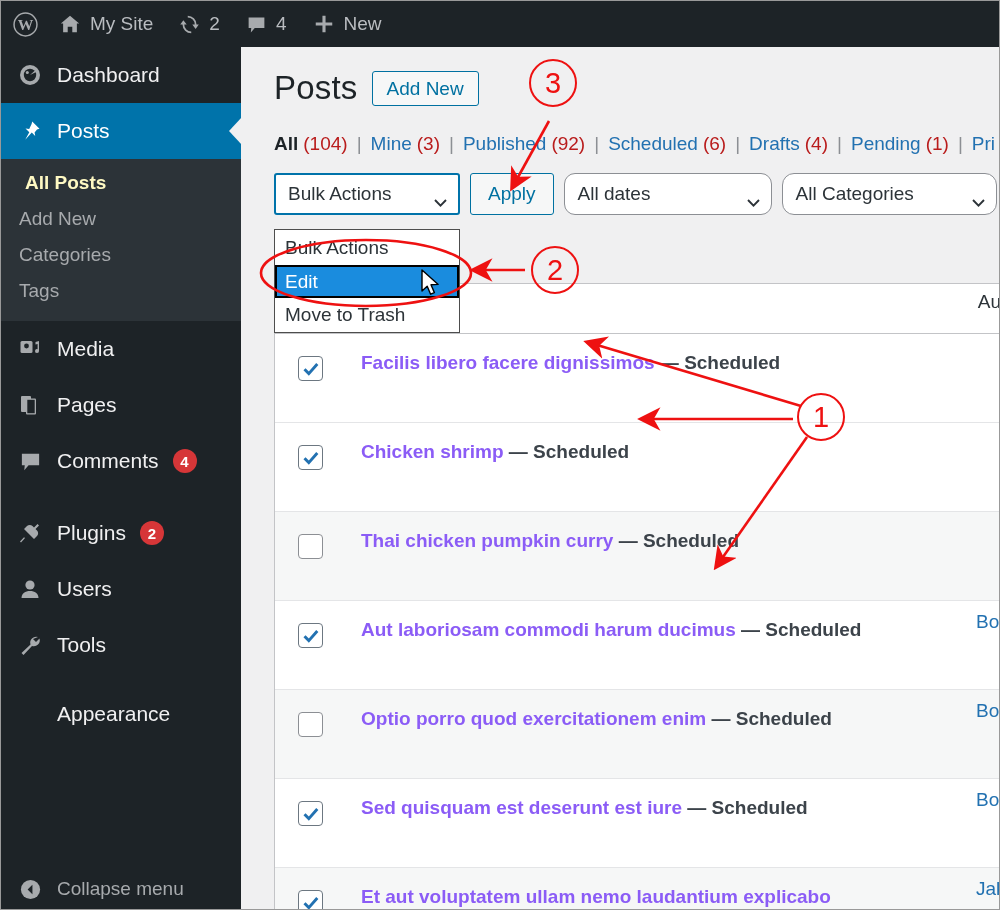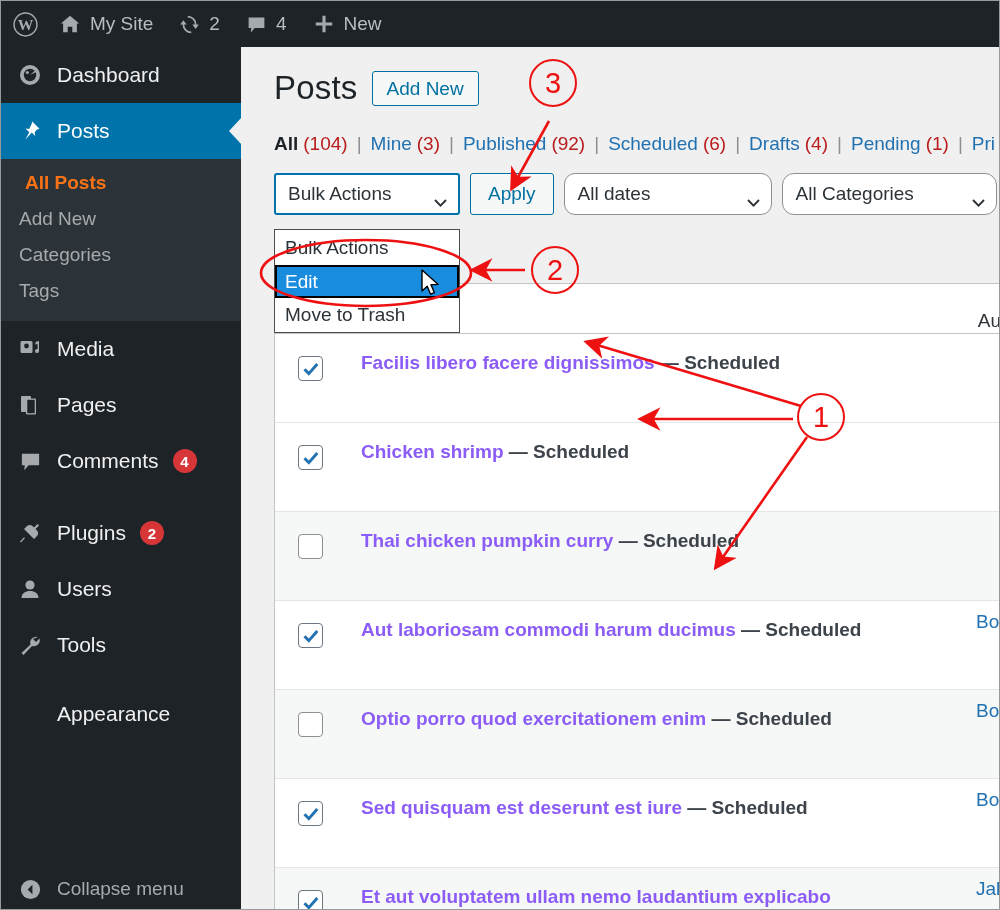--- a/index.html
+++ b/index.html
@@ -55,21 +55,21 @@
     width: 0; height: 0;
     border-top: 14px solid transparent;
     border-bottom: 14px solid transparent;
     border-right: 13px solid #f0f0f1;
   }
   .submenu { background: #2c3338; padding: 6px 0 12px 0; }
   .submenu-item {
     display: block; padding: 7px 16px 7px 18px;
     color: #a7aaad; font-size: 19px;
   }
-  .submenu-item.current { color: #f97316; font-weight: bold; padding-left: 24px; }
+  .submenu-item.current { color: #fef9c3; font-weight: bold; padding-left: 24px; }
   .badge {
     display: inline-flex; align-items: center; justify-content: center;
     min-width: 24px; height: 24px; padding: 0 7px;
     border-radius: 12px; background: #d63638; color: #fff;
     font-size: 15px; font-weight: bold;
   }
   .menu-sep { height: 16px; }
   .menu-plain {
     display: flex; align-items: center; gap: 14px;
     height: 50px; padding: 0 16px 0 56px;
@@ -174,21 +174,21 @@
   .thead {
     display: flex; align-items: center;
     height: 50px;
     border-bottom: 1px solid #c3c4c7;
     background: #fff;
   }
   .th-cb { width: 62px; }
   .th-title { flex: 1; }
   #author-head {
     position: absolute; right: 0; top: 244px;
-    color: #2c3338; font-size: 19px; margin-top: 19px;
+    color: #2c3338; font-size: 19px;
   }
   .trow {
     display: flex; align-items: flex-start;
     min-height: 89px;
     border-bottom: 1px solid #e4e5e7;
     background: #fff;
   }
   .trow.alt { background: #f6f7f7; }
   .cb-cell {
     width: 62px; display: flex; justify-content: flex-end;

